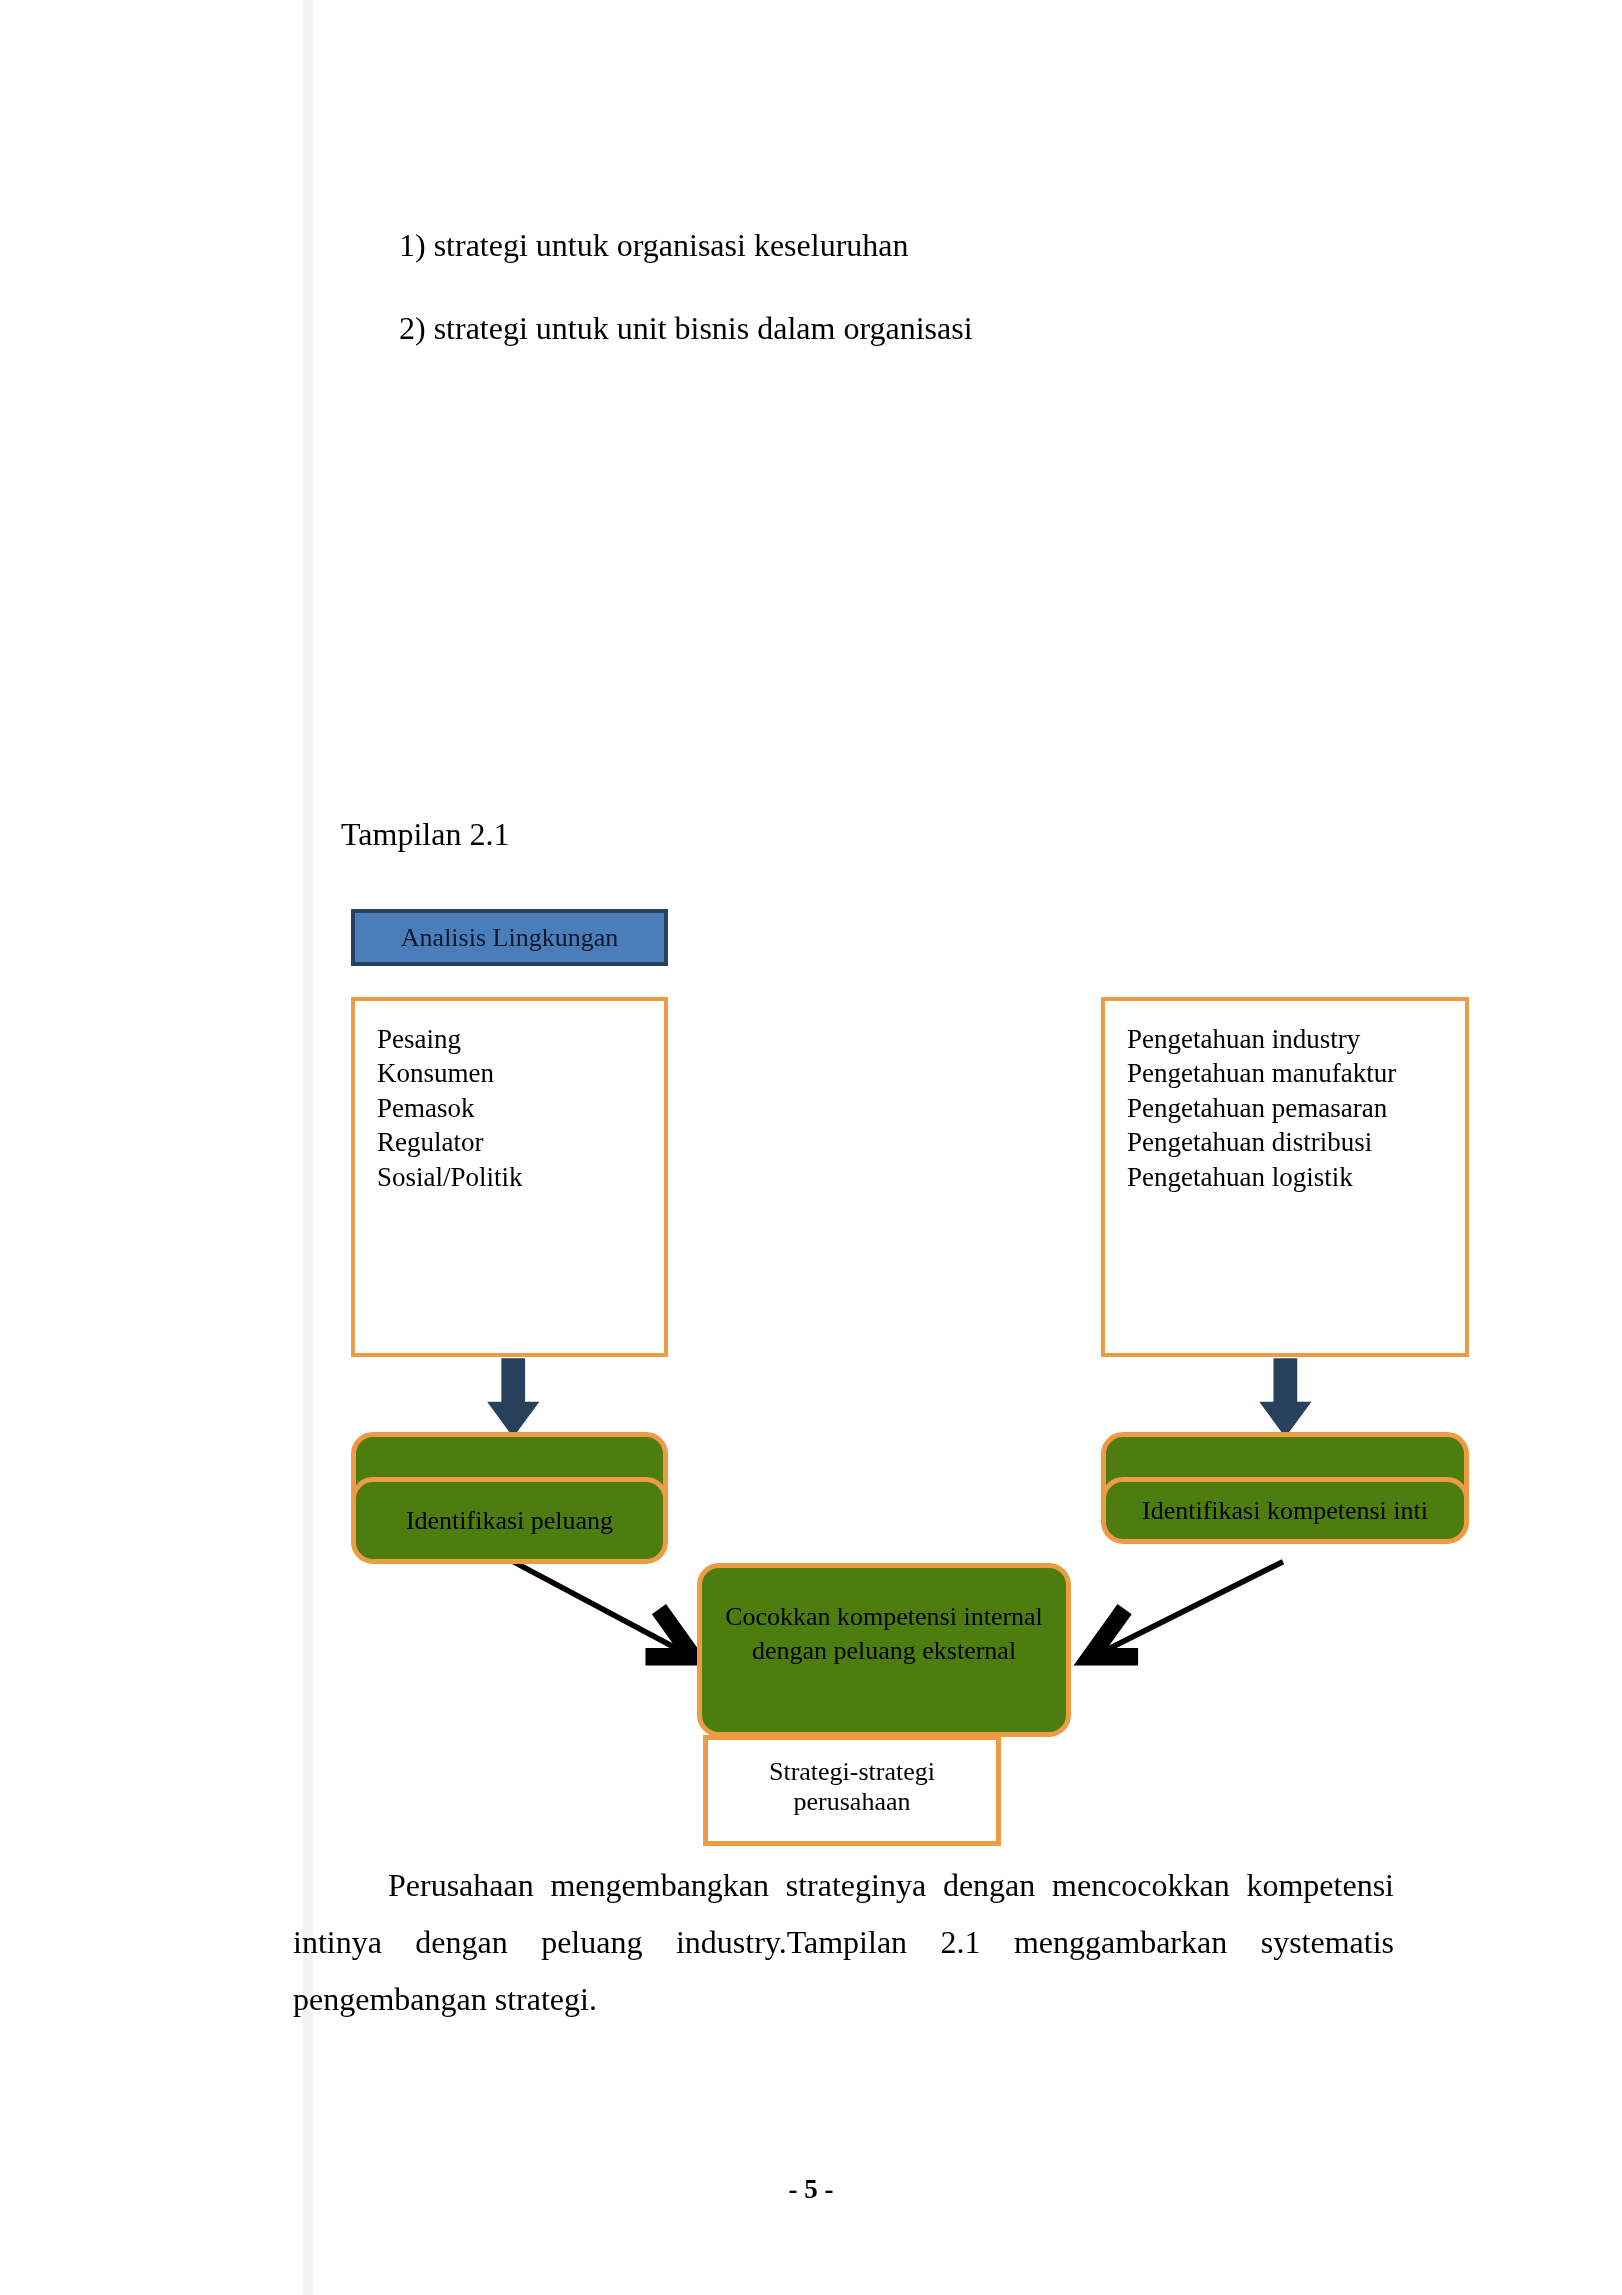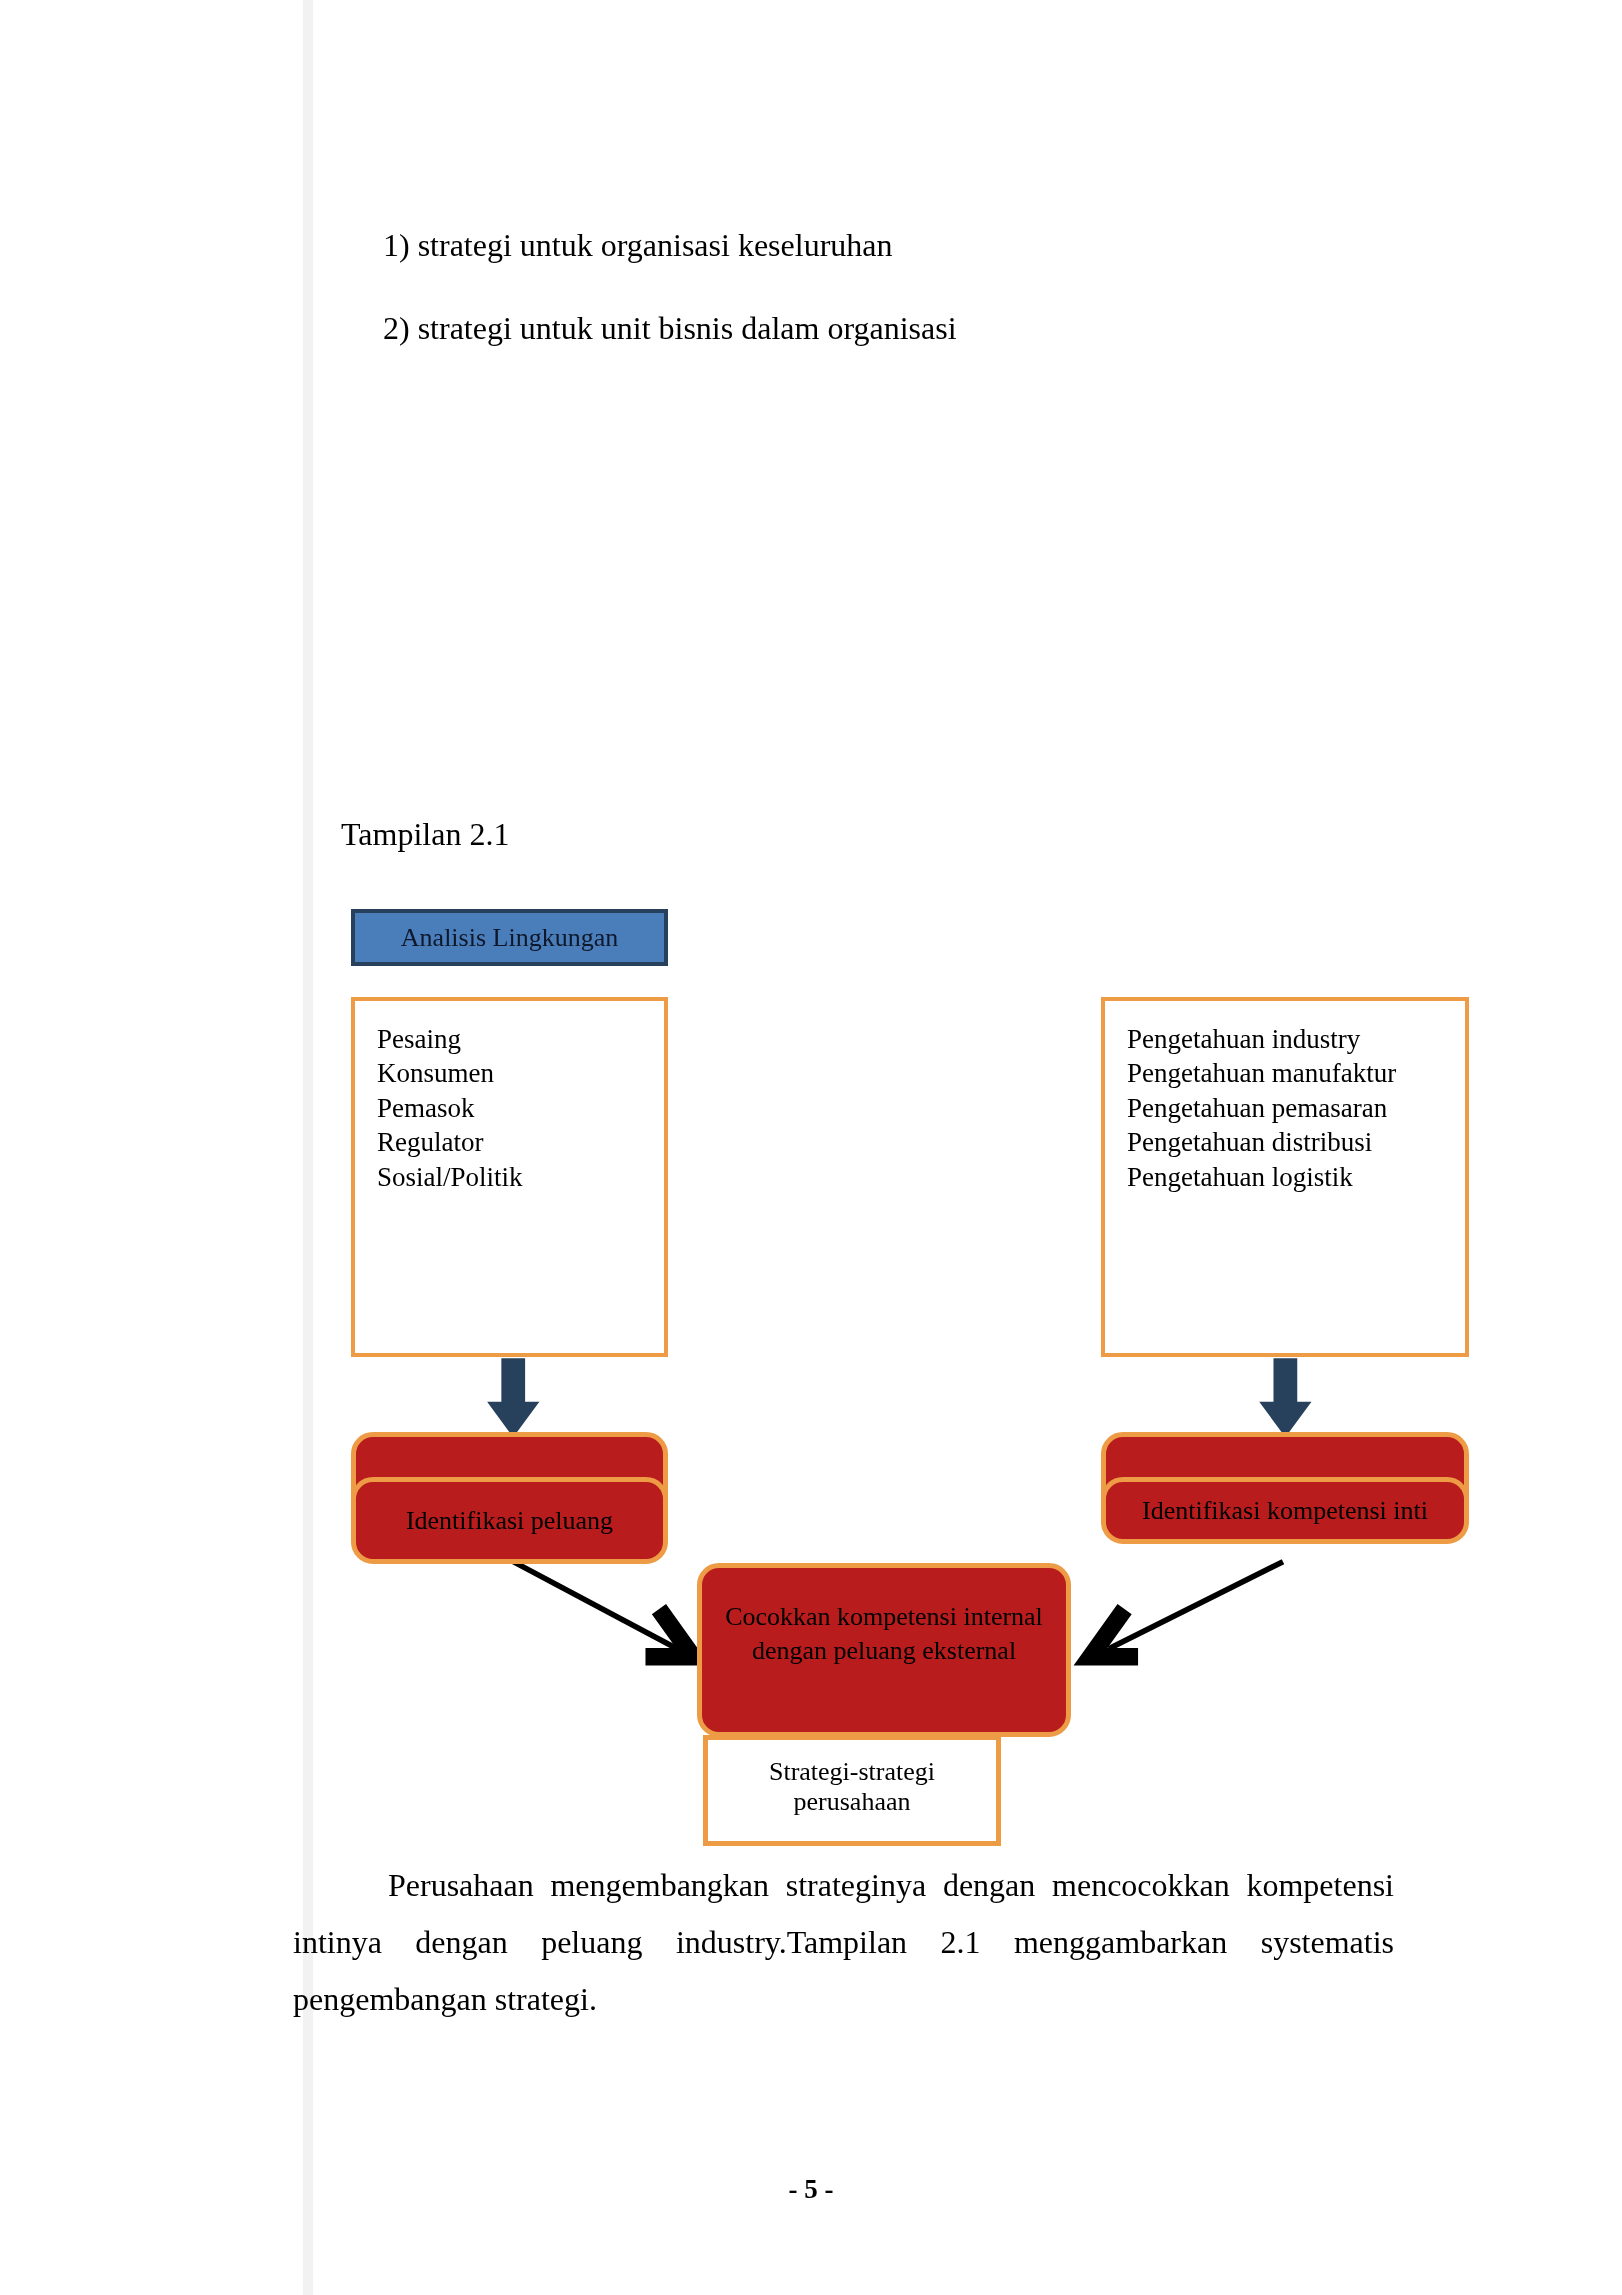--- a/index.html
+++ b/index.html
@@ -15,21 +15,21 @@
     position: relative;
     width: 1622px;
     height: 2295px;
     background: #ffffff;
     overflow: hidden;
   }
 
   
   .numbered-line {
     position: absolute;
-    left: 383px;
+    left: 399px;
     font-size: 32px;
     line-height: 1.2;
     white-space: nowrap;
   }
   #line-1 { top: 226px; }
   #line-2 { top: 309px; }
 
   
   #figure-caption {
     position: absolute;
@@ -80,21 +80,21 @@
     padding: 20.6px 22px 0 22px;
   }
   .list-box .row {
     font-size: 27px;
     line-height: 1.28;
     white-space: nowrap;
   }
 
   
   .round-box {
-    background: #b91c1c;
+    background: #4d7c0f;
     border: 5.5px solid #ED9B44;
     border-radius: 22px;
     display: flex;
     align-items: center;
     justify-content: center;
     text-align: center;
     font-size: 26px;
     line-height: 1.3;
     padding: 0 7px;
   }

